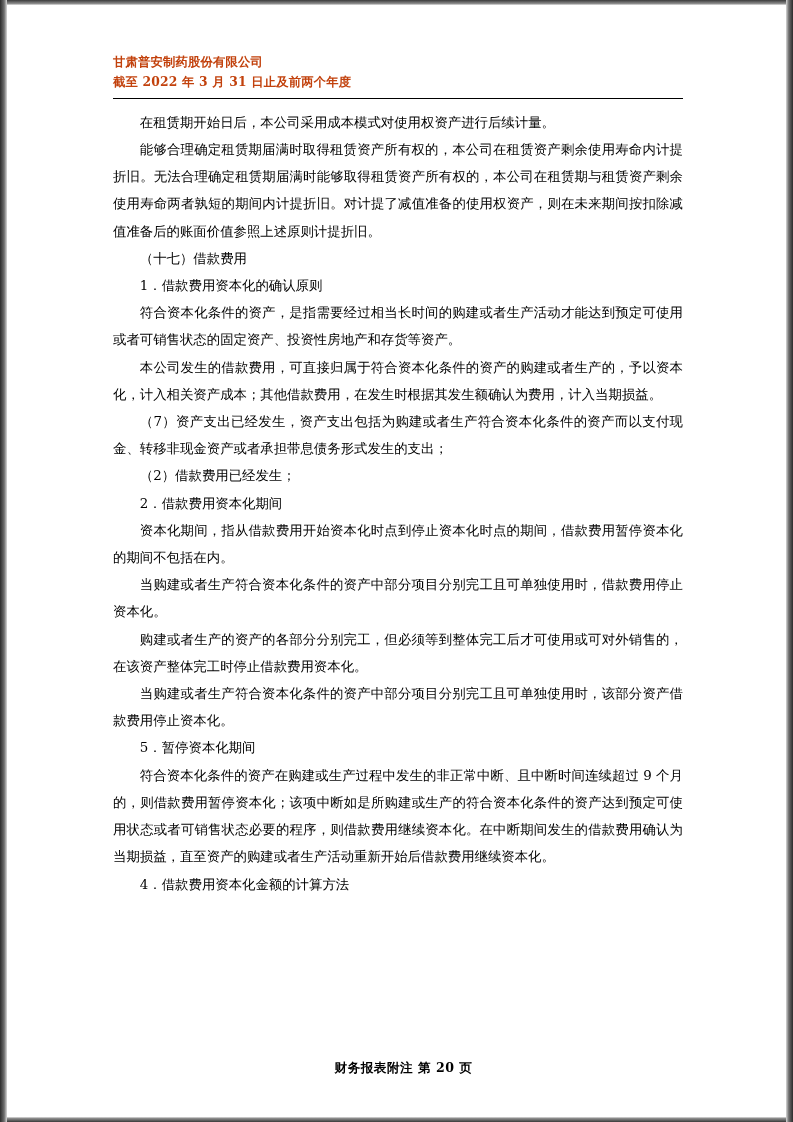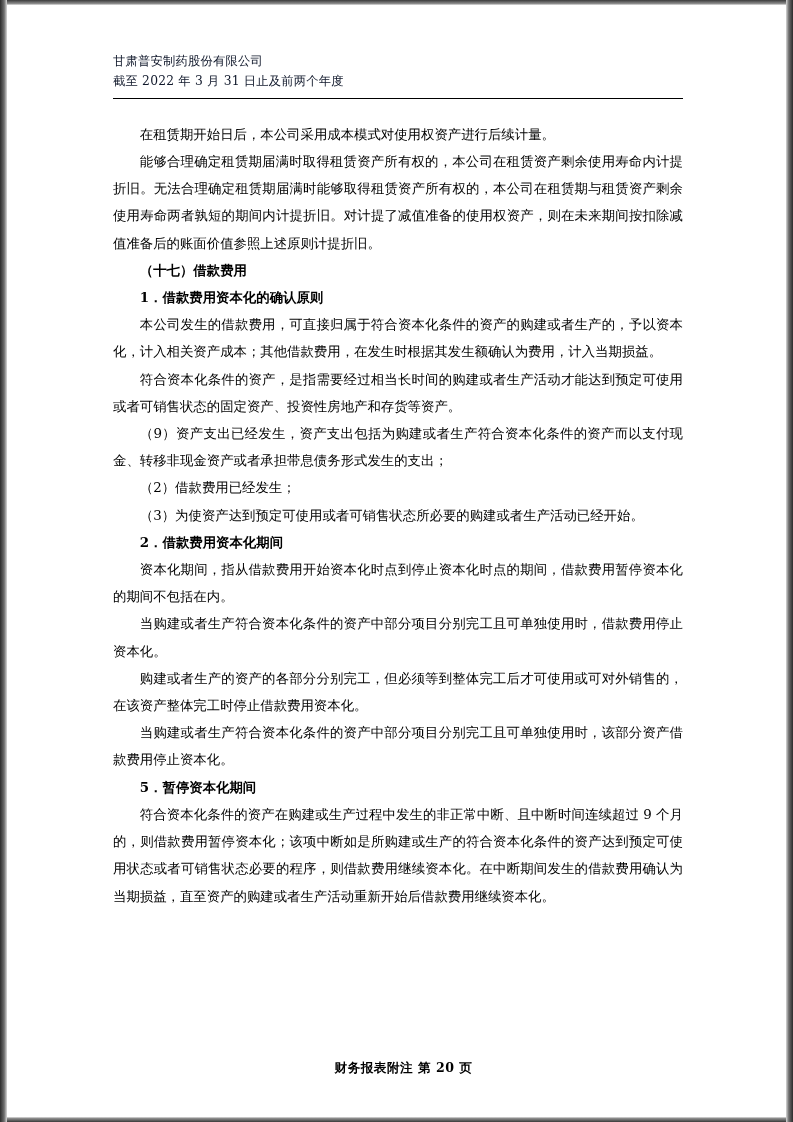--- a/index.html
+++ b/index.html
@@ -48,52 +48,52 @@
   .content {
     position: absolute;
     left: 113px;
     top: 52px;
     width: 570px;
   }
 
   .header-block {
     font-size: 12.3px;
     line-height: 1.62;
-    color: #0f172a;
-    font-weight: 400;
+    color: #c2410c;
+    font-weight: 700;
     letter-spacing: 0.2px;
   }
   .header-rule {
     margin-top: 6px;
     border-bottom: 1.1px solid #000;
     width: 570px;
   }
 
   .body-block {
-    margin-top: 22px;
+    margin-top: 10px;
     font-size: 13.4px;
     line-height: 2.03;
     color: #000;
     text-align: justify;
     text-justify: inter-ideograph;
   }
 
   p.para {
     margin: 0;
     text-indent: 2em;
   }
   p.heading {
     margin: 0;
     text-indent: 2em;
-    font-weight: bold;
+    font-weight: normal;
   }
   p.subheading {
     margin: 0;
     text-indent: 2em;
-    font-weight: bold;
+    font-weight: normal;
   }
 
   .footer {
     position: absolute;
     left: 14px;
     right: 0;
     bottom: 45px;
     text-align: center;
     font-size: 12.6px;
     font-weight: bold;
@@ -116,29 +116,29 @@
       <div>甘肃普安制药股份有限公司</div>
       <div>截至 2022 年 3 月 31 日止及前两个年度</div>
     </div>
     <div class="header-rule"></div>
 
     <div class="body-block">
       <p class="para">在租赁期开始日后，本公司采用成本模式对使用权资产进行后续计量。</p>
       <p class="para">能够合理确定租赁期届满时取得租赁资产所有权的，本公司在租赁资产剩余使用寿命内计提折旧。无法合理确定租赁期届满时能够取得租赁资产所有权的，本公司在租赁期与租赁资产剩余使用寿命两者孰短的期间内计提折旧。对计提了减值准备的使用权资产，则在未来期间按扣除减值准备后的账面价值参照上述原则计提折旧。</p>
       <p class="heading">（十七）借款费用</p>
       <p class="subheading">1．借款费用资本化的确认原则</p>
+      <p class="para">符合资本化条件的资产，是指需要经过相当长时间的购建或者生产活动才能达到预定可使用或者可销售状态的固定资产、投资性房地产和存货等资产。</p>
       <p class="para">本公司发生的借款费用，可直接归属于符合资本化条件的资产的购建或者生产的，予以资本化，计入相关资产成本；其他借款费用，在发生时根据其发生额确认为费用，计入当期损益。</p>
-      <p class="para">符合资本化条件的资产，是指需要经过相当长时间的购建或者生产活动才能达到预定可使用或者可销售状态的固定资产、投资性房地产和存货等资产。</p>
-      <p class="para">（9）资产支出已经发生，资产支出包括为购建或者生产符合资本化条件的资产而以支付现金、转移非现金资产或者承担带息债务形式发生的支出；</p>
+      <p class="para">（7）资产支出已经发生，资产支出包括为购建或者生产符合资本化条件的资产而以支付现金、转移非现金资产或者承担带息债务形式发生的支出；</p>
       <p class="para">（2）借款费用已经发生；</p>
-      <p class="para">（3）为使资产达到预定可使用或者可销售状态所必要的购建或者生产活动已经开始。</p>
       <p class="subheading">2．借款费用资本化期间</p>
       <p class="para">资本化期间，指从借款费用开始资本化时点到停止资本化时点的期间，借款费用暂停资本化的期间不包括在内。</p>
       <p class="para">当购建或者生产符合资本化条件的资产中部分项目分别完工且可单独使用时，借款费用停止资本化。</p>
       <p class="para">购建或者生产的资产的各部分分别完工，但必须等到整体完工后才可使用或可对外销售的，在该资产整体完工时停止借款费用资本化。</p>
       <p class="para">当购建或者生产符合资本化条件的资产中部分项目分别完工且可单独使用时，该部分资产借款费用停止资本化。</p>
       <p class="subheading">5．暂停资本化期间</p>
       <p class="para">符合资本化条件的资产在购建或生产过程中发生的非正常中断、且中断时间连续超过 9 个月的，则借款费用暂停资本化；该项中断如是所购建或生产的符合资本化条件的资产达到预定可使用状态或者可销售状态必要的程序，则借款费用继续资本化。在中断期间发生的借款费用确认为当期损益，直至资产的购建或者生产活动重新开始后借款费用继续资本化。</p>
+      <p class="subheading">4．借款费用资本化金额的计算方法</p>
     </div>
   </div>
 
   <div class="footer">财务报表附注 第 20 页</div>
 </div>
 
 </body></html>

